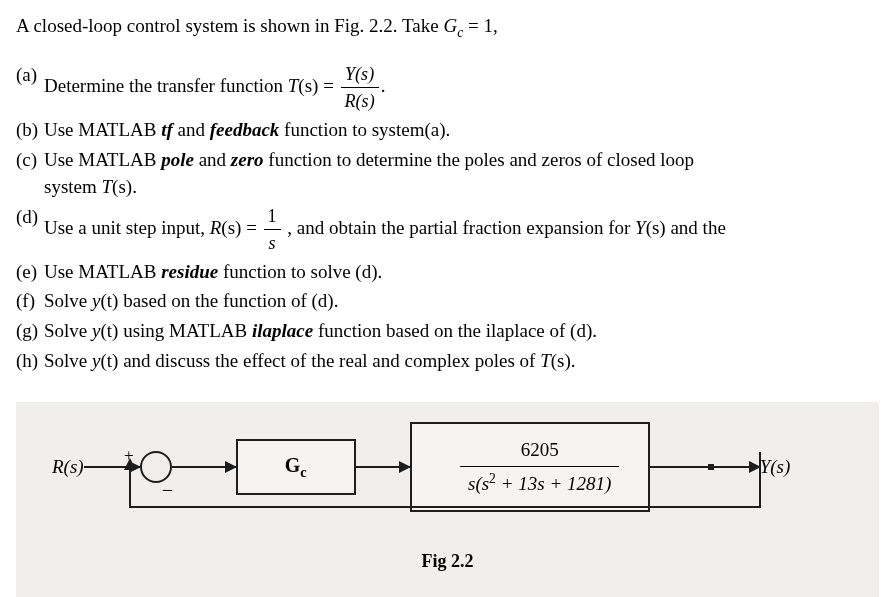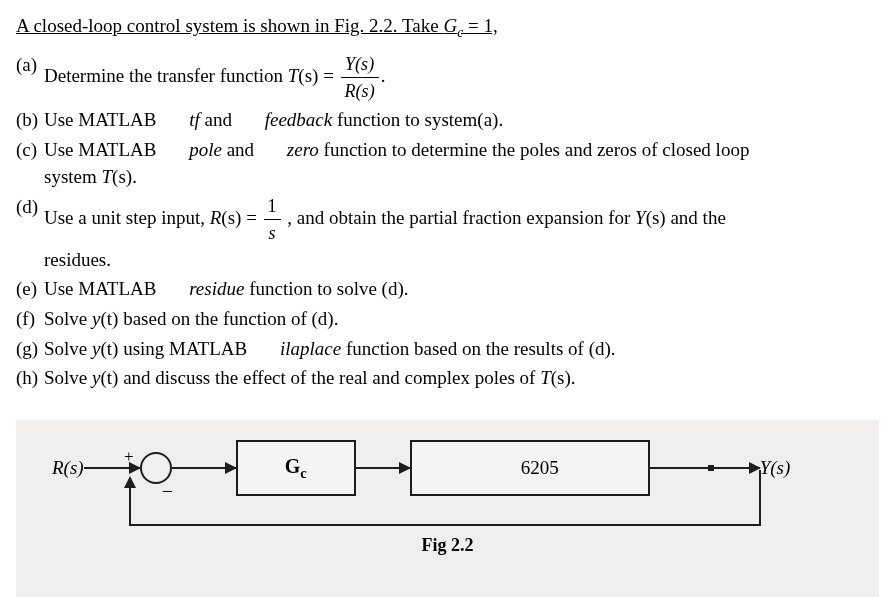--- a/index.html
+++ b/index.html
@@ -6,31 +6,31 @@
     body {
       font-family: 'Times New Roman', Times, serif;
       font-size: 19px;
       color: #000;
       background: #fff;
       margin: 0;
       padding: 12px 16px;
       width: 895px;
       line-height: 1.45;
     }
-    .intro { margin-bottom: 8px; text-decoration: underline; }
+    .intro { margin-bottom: 18px; }
     .parts { padding-left: 28px; }
     .part { position: relative; margin: 2px 0; }
     .plabel {
       position: absolute;
       left: -28px;
       top: 0;
     }
     .indent2 { padding-left: 0px; font-family: Liberation Serif, serif; }
     .it { font-style: italic; }
-    .bit { font-weight: normal; font-style: italic; margin-left: 28px; }
+    .bit { font-weight: bold; font-style: italic; }
     .frac {
       display: inline-block;
       vertical-align: middle;
       text-align: center;
       font-size: 0.95em;
       margin: 0 2px;
     }
     .frac .num { display: block; padding: 0 4px; }
     .frac .den { display: block; border-top: 1px solid #000; padding: 0 4px; }
     .sub { font-size: 0.72em; vertical-align: sub; }
@@ -159,36 +159,35 @@
 
   <div class="part">
     <span class="plabel">(c)</span>
     <span>Use MATLAB </span><span class="bit">pole</span><span> and </span><span class="bit">zero</span><span> function to determine the poles and zeros of closed loop</span>
     <div class="indent2"><span>system </span><span class="it">T</span><span>(s).</span></div>
   </div>
 
   <div class="part">
     <span class="plabel">(d)</span>
     <span>Use a unit step input, </span><span class="it">R</span><span>(s)</span><span> = </span><span class="frac"><span class="num">1</span><span class="den it">s</span></span><span> , </span><span>and obtain the partial fraction expansion for </span><span class="it">Y</span><span>(s)</span><span> and the</span>
-    <div class="indent2"><span>residues.</span></div>
   </div>
 
   <div class="part">
     <span class="plabel">(e)</span>
     <span>Use MATLAB </span><span class="bit">residue</span><span> function to solve (d).</span>
   </div>
 
   <div class="part">
     <span class="plabel">(f)</span>
     <span>Solve </span><span class="it">y</span><span>(t)</span><span> based on the function of (d).</span>
   </div>
 
   <div class="part">
     <span class="plabel">(g)</span>
-    <span>Solve </span><span class="it">y</span><span>(t)</span><span> using MATLAB </span><span class="bit">ilaplace</span><span> function based on the results of (d).</span>
+    <span>Solve </span><span class="it">y</span><span>(t)</span><span> using MATLAB </span><span class="bit">ilaplace</span><span> function based on the ilaplace of (d).</span>
   </div>
 
   <div class="part">
     <span class="plabel">(h)</span>
     <span>Solve </span><span class="it">y</span><span>(t)</span><span> and discuss the effect of the real and complex poles of </span><span class="it">T</span><span>(s).</span>
   </div>
 
 </div>
 
 <div class="diagram-wrap">
@@ -216,20 +215,21 @@
     </span>
 
     <span class="arrow-seg" style="width:54px;">
       <span class="arrow-line" style="width:54px;display:block;"></span>
       <span class="arrow-head"></span>
     </span>
 
     <span class="block block-plant">
       <span class="frac">
         <span class="num">6205</span>
+        <span class="den"><span class="it">s(s</span><span class="sup">2</span><span class="it"> + 13s + 1281)</span></span>
       </span>
     </span>
 
     <span class="arrow-seg" style="width:110px;">
       <span class="arrow-line" style="width:110px;display:block;"></span>
       <span class="arrow-head"></span>
       <span class="tee" style="position:absolute;left:60px;top:0;"></span>
     </span>
 
     <span class="dlabel">Y(s)</span>

